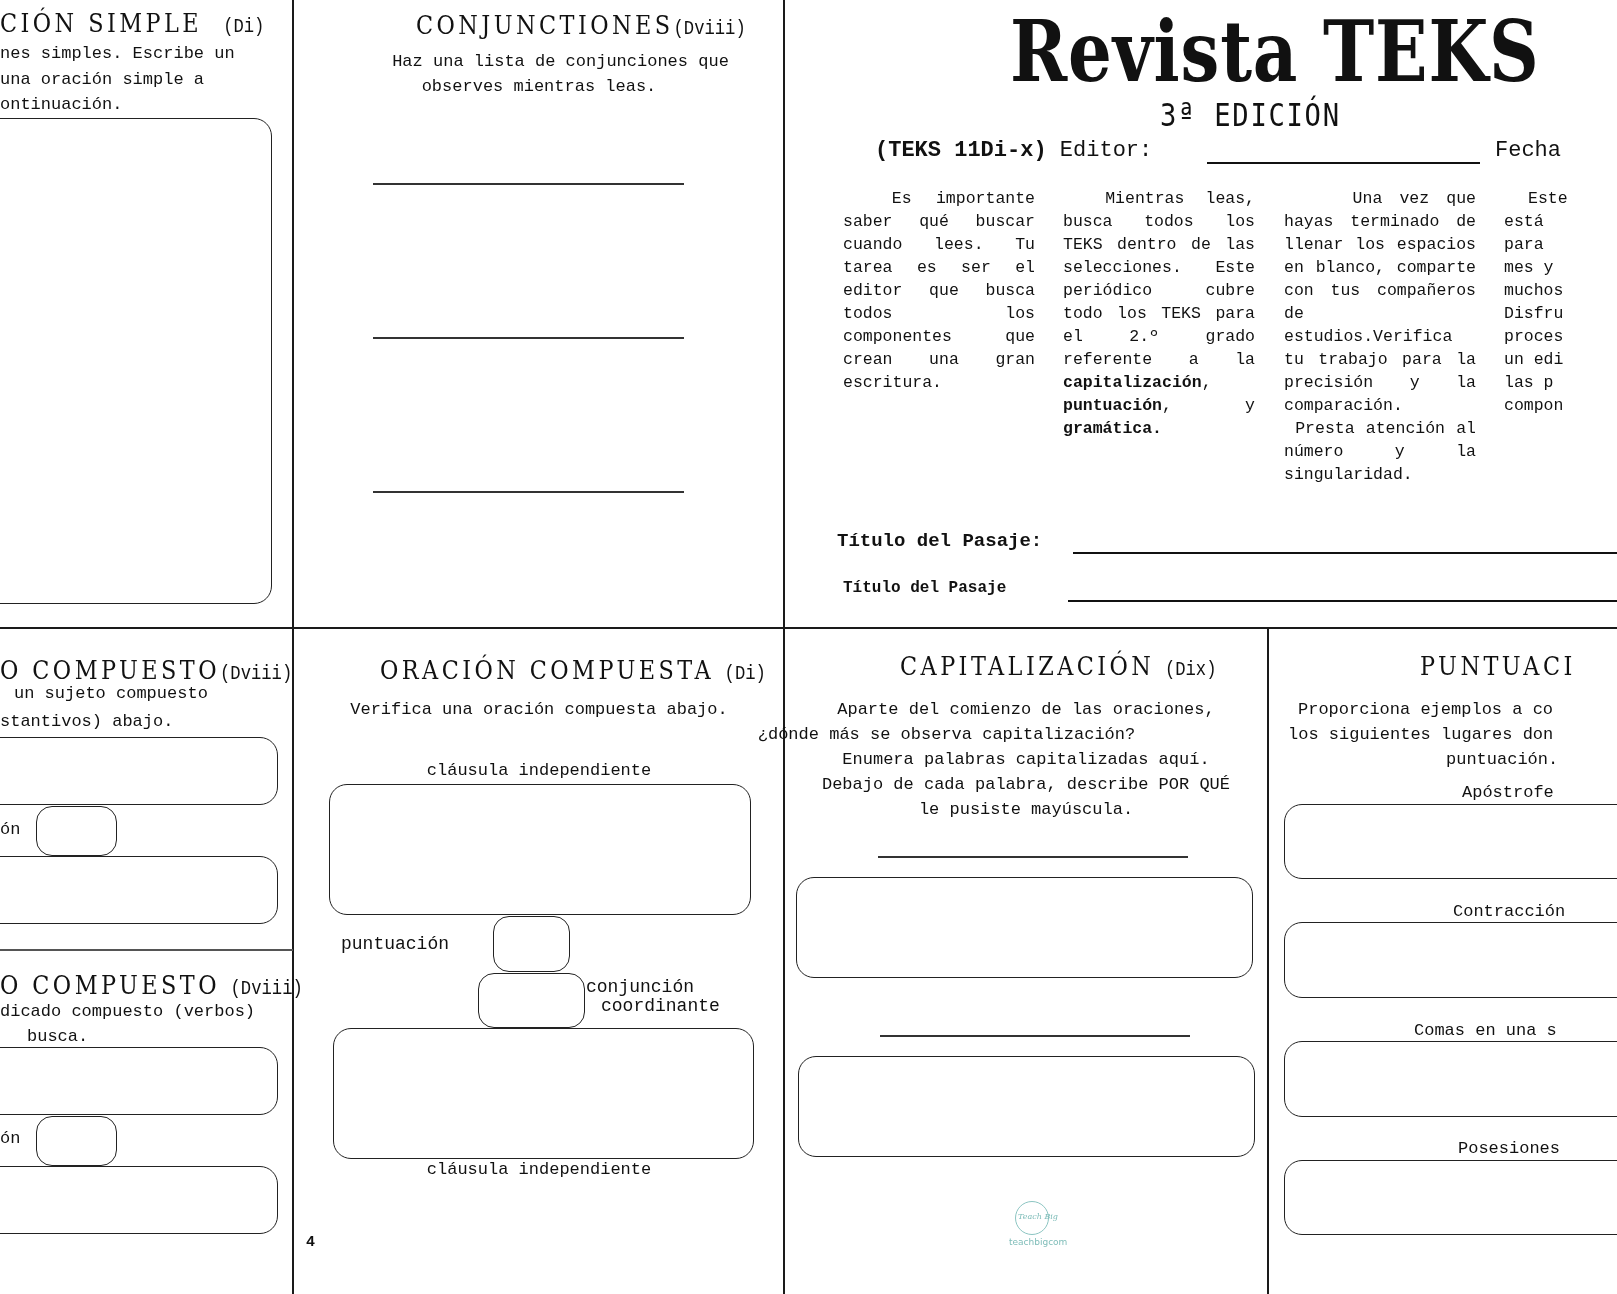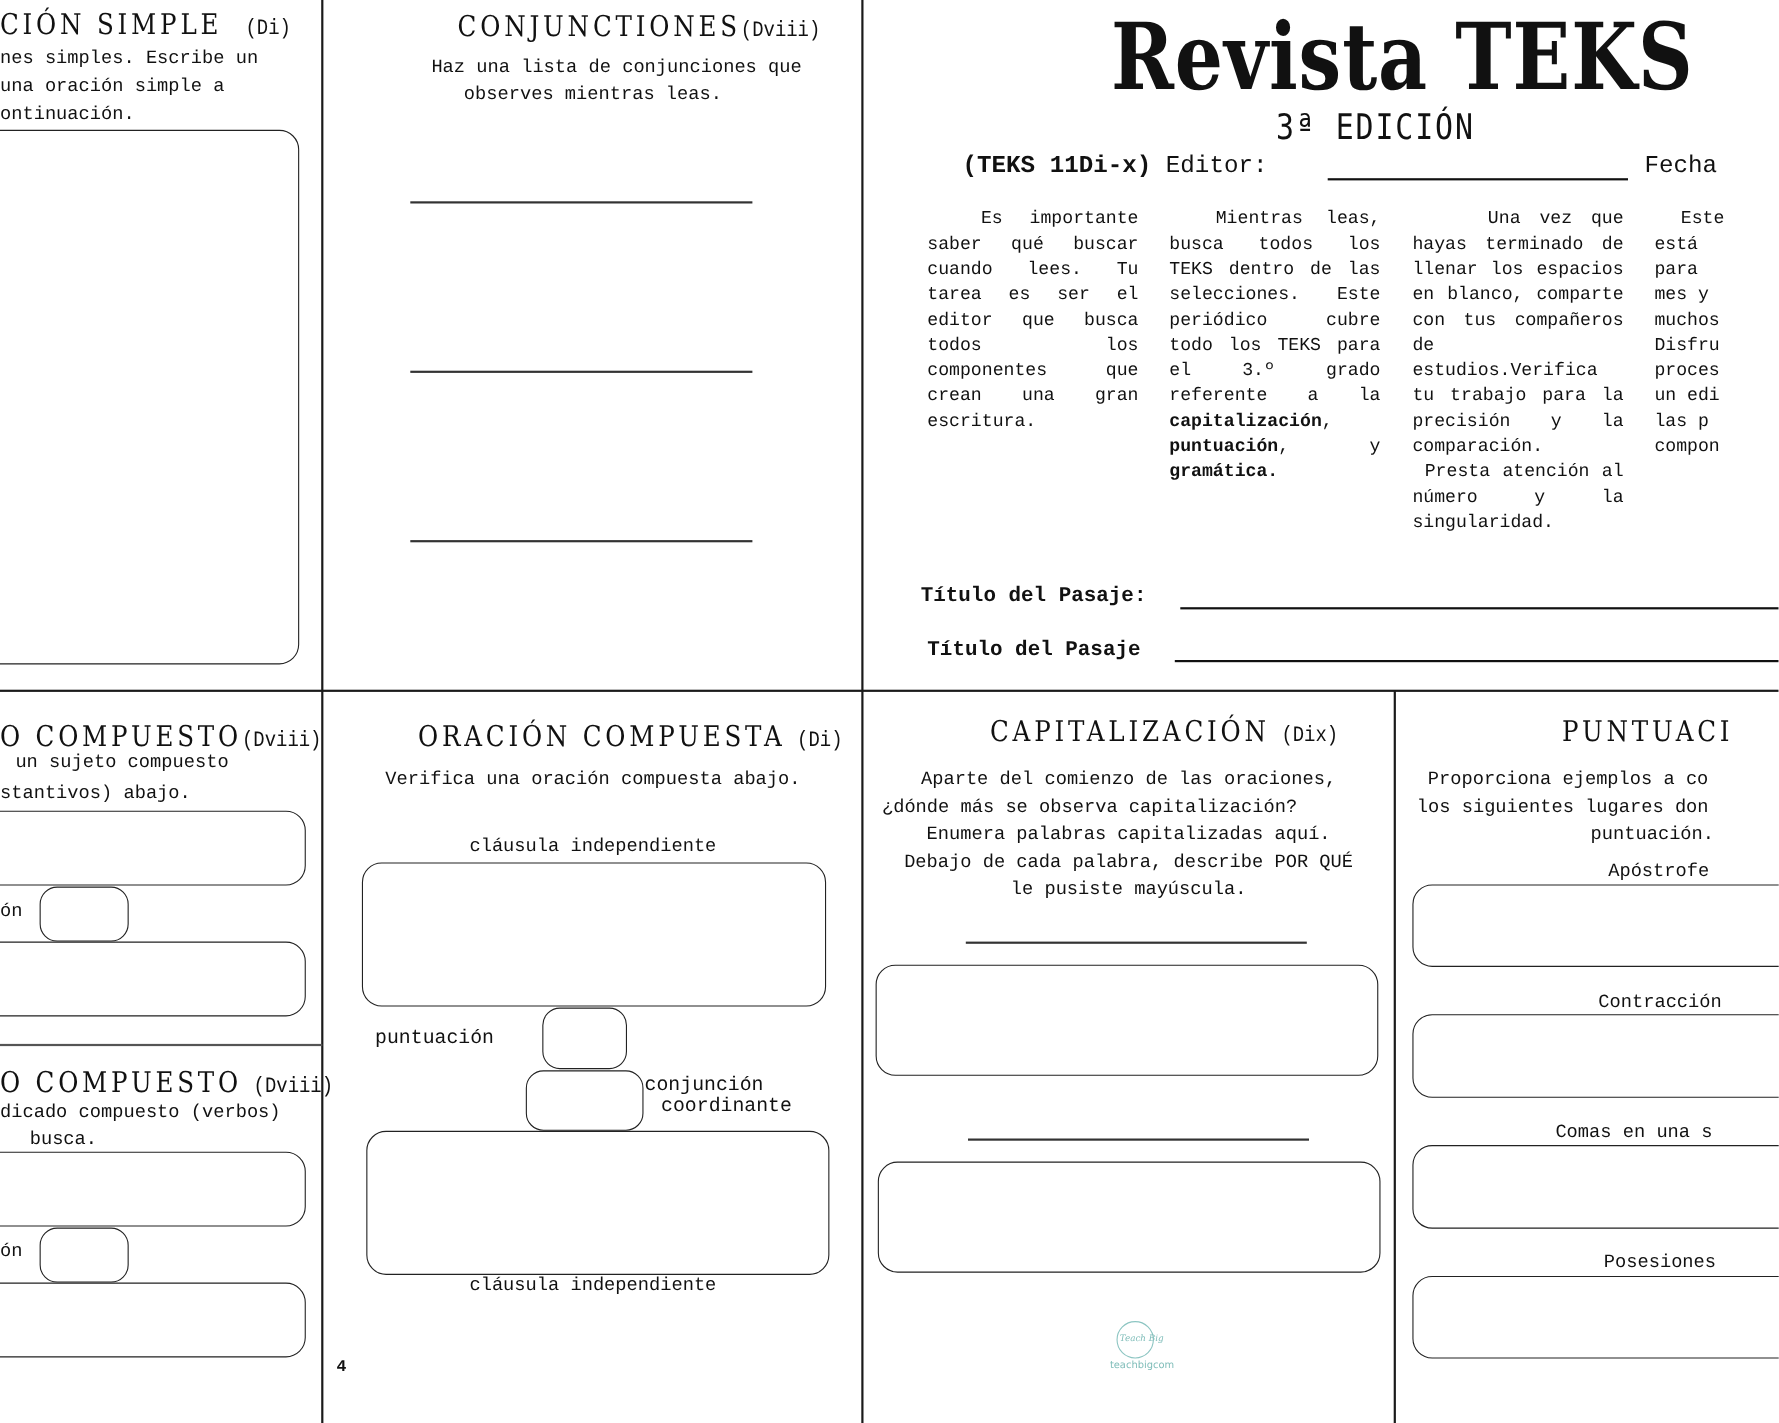--- a/index.html
+++ b/index.html
@@ -59,21 +59,21 @@
   <div class="field-label" style="left:875px; top:138px;">
     <b>(TEKS 11Di-x)</b> <span>Editor:</span>
   </div>
   <div class="rule" style="left:1207px; width:273px; top:162px; background:#111;"></div>
   <div class="field-label" style="left:1495px; top:138px;">Fecha</div>
 
   <div class="col" style="left:843px; top:187px; width:192px;">
     &nbsp;&nbsp;<span>Es importante saber qué buscar cuando lees. Tu tarea es ser el editor que busca todos los componentes que crean una gran escritura.</span>
   </div>
   <div class="col" style="left:1063px; top:187px; width:192px;">
-    &nbsp;&nbsp;<span>Mientras leas, busca todos los TEKS dentro de las selecciones. Este periódico cubre todo los TEKS para el 3.º grado referente a la</span>
+    &nbsp;&nbsp;<span>Mientras leas, busca todos los TEKS dentro de las selecciones. Este periódico cubre todo los TEKS para el 2.º grado referente a la</span>
     <b>capitalización</b><span>,</span>
     <b>puntuación</b><span>, y</span>
     <b>gramática.</b>
   </div>
   <div class="col" style="left:1284px; top:187px; width:192px;">
     &nbsp;&nbsp;&nbsp;&nbsp;<span>Una vez que hayas terminado de llenar los espacios en blanco, comparte con tus compañeros de estudios.Verifica tu trabajo para la precisión y la comparación.</span><br>
     &nbsp;<span>Presta atención al número y la singularidad.</span>
   </div>
   <div class="col" style="left:1504px; top:187px; width:120px; text-align:left; white-space:nowrap;">
     <div style="padding-left:24px;">Este</div>
@@ -83,21 +83,21 @@
     <div>muchos</div>
     <div>Disfru</div>
     <div>proces</div>
     <div>un edi</div>
     <div>las p</div>
     <div>compon</div>
   </div>
 
   <div class="field-label" style="left:837px; top:530px; font-size:19px; font-weight:bold;">Título del Pasaje:</div>
   <div class="rule" style="left:1073px; width:544px; top:552px; background:#111;"></div>
-  <div class="field-label" style="left:843px; top:579px; font-size:19px; font-weight:bold;">Título del Pasaje</div>
+  <div class="field-label" style="left:843px; top:579px; font-size:16px; font-weight:bold;">Título del Pasaje</div>
   <div class="rule" style="left:1068px; width:549px; top:600px; background:#111;"></div>
 </section>
 
 <section>
   <div class="heading" style="left:0; top:655px;">
     <span>O COMPUESTO</span><span class="code">(Dviii)</span>
   </div>
   <div class="txt" style="left:14px; top:681px;">un sujeto compuesto</div>
   <div class="txt" style="left:0; top:709px;">stantivos) abajo.</div>
   <div class="box" style="left:-30px; top:737px; width:308px; height:68px;"></div>
@@ -133,21 +133,21 @@
   <div class="box" style="left:333px; top:1028px; width:421px; height:131px;"></div>
   <div class="txt center" style="left:295px; width:488px; top:1157px;">cláusula independiente</div>
   <div class="txt" style="left:306px; top:1230px; font-size:15px; font-weight:bold;">4</div>
 </section>
 
 <section>
   <div class="heading" style="left:900px; top:651px;">
     <span>CAPITALIZACIÓN</span>&nbsp;<span class="code">(Dix)</span>
   </div>
   <div class="txt center" style="left:786px; width:480px; top:697px;">Aparte del comienzo de las oraciones,</div>
-  <div class="txt center" style="left:792px; width:397px; top:722px;">¿dónde más se observa capitalización?</div>
+  <div class="txt center" style="left:748px; width:397px; top:722px;">¿dónde más se observa capitalización?</div>
   <div class="txt center" style="left:786px; width:480px; top:747px;">Enumera palabras capitalizadas aquí.</div>
   <div class="txt center" style="left:786px; width:480px; top:772px;">Debajo de cada palabra, describe POR QUÉ</div>
   <div class="txt center" style="left:786px; width:480px; top:797px;">le pusiste mayúscula.</div>
   <div class="rule" style="left:878px; width:310px; top:856px;"></div>
   <div class="box" style="left:796px; top:877px; width:457px; height:101px;"></div>
   <div class="rule" style="left:880px; width:310px; top:1035px;"></div>
   <div class="box" style="left:798px; top:1056px; width:457px; height:101px;"></div>
 
   <div>
     <div class="logo-circle" style="left:1015px; top:1201px;"></div>

